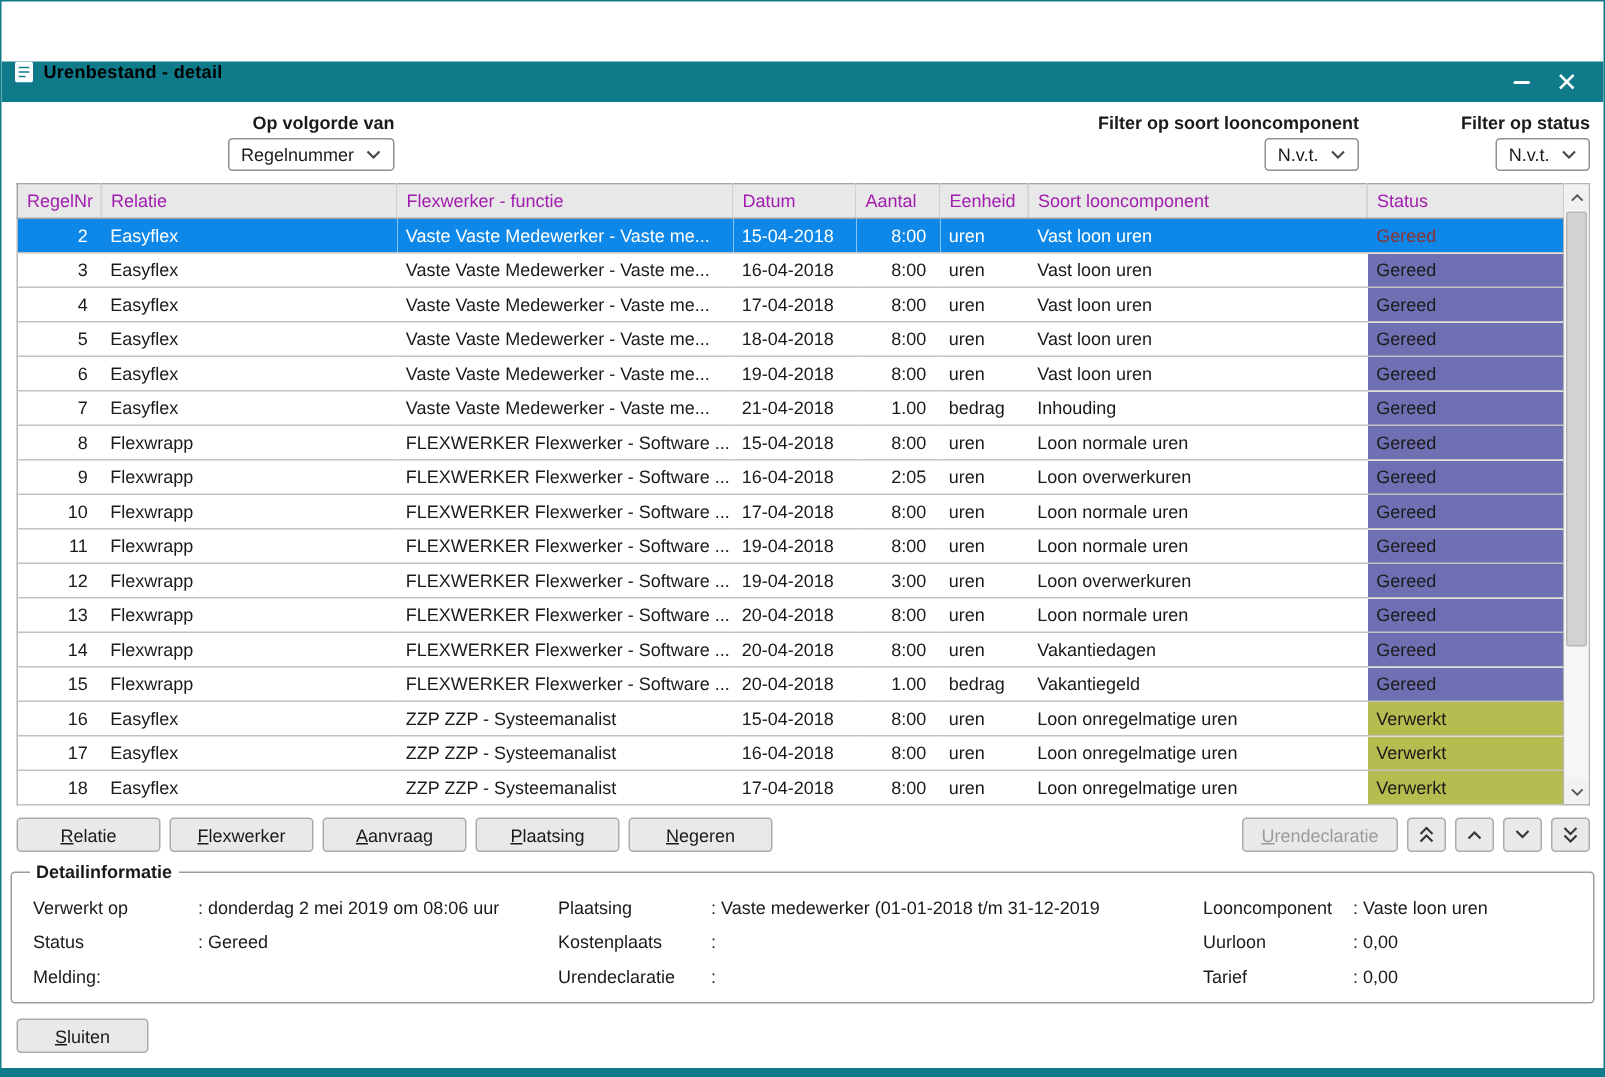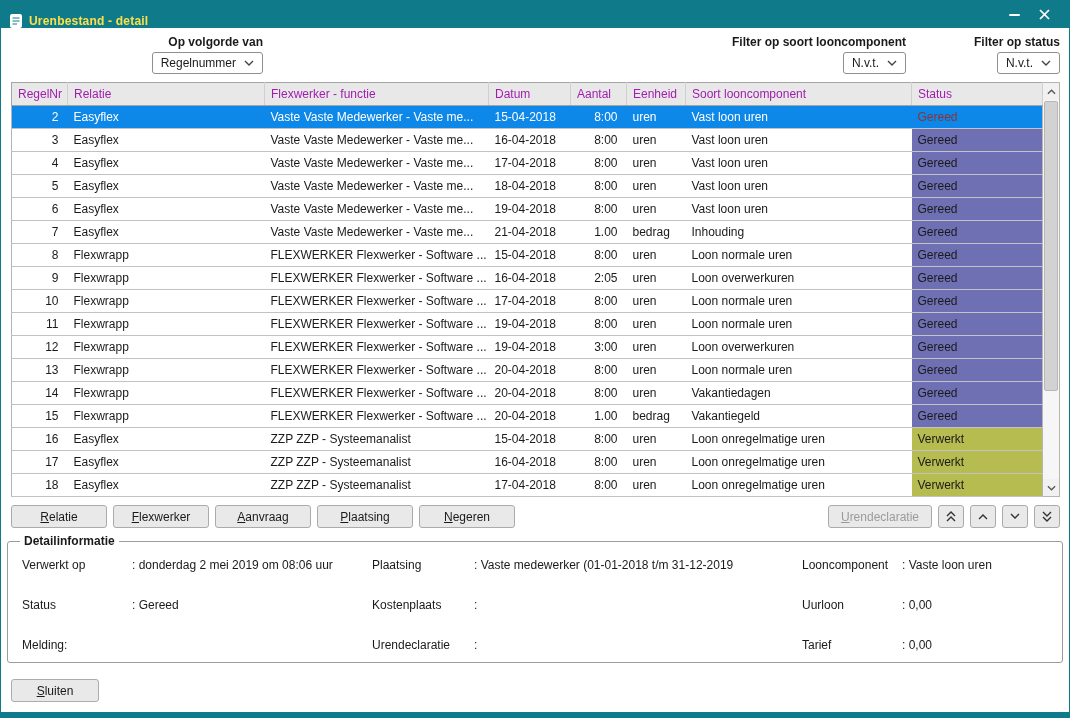--- a/index.html
+++ b/index.html
@@ -13,22 +13,22 @@
     background: #ffffff;
     border: 1px solid var(--c-titlebar);
     border-bottom: 6px solid var(--c-titlebar);
     display: flex; flex-direction: column;
     overflow: hidden;
   }
   
   .titlebar {
     height: 27px; flex: 0 0 27px;
     background: var(--c-titlebar);
-    display: flex; align-items: flex-end;
-    padding: 0 10px 0 9px; color: #fde047;
+    display: flex; align-items: flex-start;
+    padding: 0 10px 0 9px; color: #000000; margin-top: 40px;
   }
   .titleicon { display: flex; margin-right: 7px; }
   .title { font-weight: 700; font-size: 12px; letter-spacing: .2px; }
   .tb-spacer { flex: 1; }
   .tb-btn {
     width: 30px; height: 27px; display: flex; align-items: center; justify-content: center;
     cursor: pointer;
   }
   .dash { width: 11px; height: 2px; background: #fff; border-radius: 1px; }
   
@@ -101,21 +101,21 @@
   .navbtn svg { color: #333; }
   
   fieldset.detail {
     margin: 2px 6px 0 6px; border: 1px solid #9c9c9c; border-radius: 3px;
     padding: 6px 8px 10px 8px;
   }
   fieldset.detail legend { font-weight: 700; padding: 0 4px; margin-left: 4px; font-size: 12px; }
   .detail-grid {
     display: grid;
     grid-template-columns: 110px 240px 102px minmax(0,1fr) 100px 150px;
-    row-gap: 26px; padding: 4px 2px 0 6px; align-items: start;
+    row-gap: 9px; padding: 4px 2px 0 6px; align-items: start;
   }
   .detail-grid .dval { white-space: nowrap; overflow: hidden; }
   
   .footer { margin-top: auto; padding: 10px 0 10px 10px; }
   .btn-sluiten { min-width: 88px; }
 </style>
 </head>
 <body>
 
 <div class="window">

